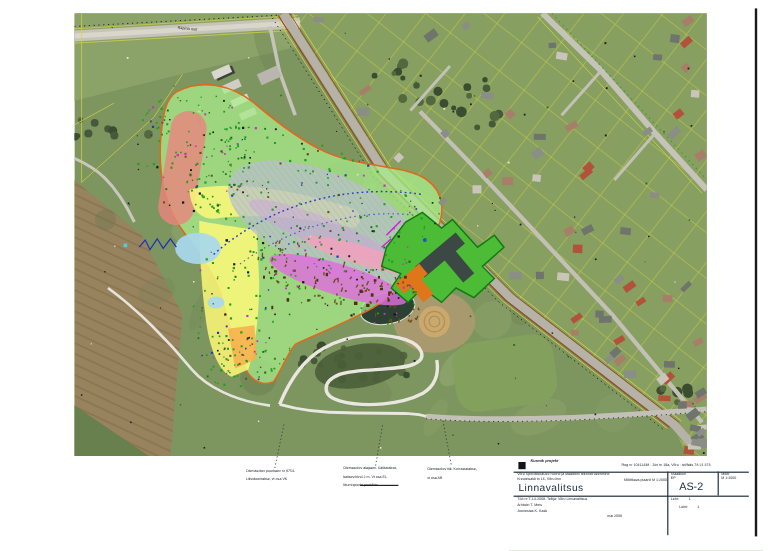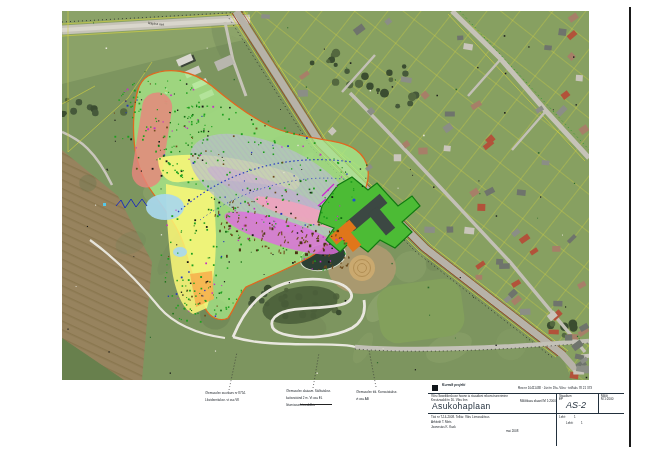--- a/index.html
+++ b/index.html
@@ -14,21 +14,21 @@
   .ann .t3{position:static;display:block;}
   .ann-rule{position:absolute;height:1px;background:#222;}
   
   .tb{position:absolute;left:428px;top:383px;width:196px;height:64px;color:#1d2733;}
   .tb .hline{position:absolute;left:0;width:196px;height:1px;background:#22303d;}
   .tb .vline{position:absolute;width:1px;background:#22303d;}
   .tb .logo{position:absolute;left:4px;top:2px;width:6px;height:6px;background:#10151a;}
   .tb .logo-text{position:absolute;left:14px;top:0px;font-size:6px;font-weight:bold;font-style:italic;
        transform:scale(.55);transform-origin:0 0;white-space:nowrap;color:#16202a;}
   .tb .title-main{position:absolute;left:4px;top:18px;font-size:8.5px;letter-spacing:.4px;color:#23303d;}
-  .tb .code{position:absolute;left:138px;top:16.5px;font-size:9px;font-style:italic;color:#23303d;}
+  .tb .code{position:absolute;left:138px;top:16.5px;font-size:9px;color:#23303d;}
 </style>
 </head>
 <body>
 
 <div id="map-wrap">
 <svg width="650" height="459" viewBox="0 0 650 459">
   <defs>
     <clipPath id="photo">
           <rect x="62" y="11" width="527" height="369"></rect>
         </clipPath>
@@ -1088,21 +1088,21 @@
   <div class="hline" style="top:9.5px;"></div>
   <div class="hline" style="top:29.5px;height:1.3px;"></div>
   <div class="vline" style="left:128px;top:9.5px;height:53px;"></div>
   <div class="vline" style="left:170px;top:9.5px;height:20px;"></div>
   <div class="logo"></div>
   <div class="logo-text">Kurmik projekt</div>
   <span class="t3" style="left:90px;top:3px;">Reg nr 10411438 · Jüri tn 19a, Võru · tel/faks 78 21 373</span>
   <span class="t3" style="left:3px;top:11px;">Võru Spordikeskuse hoone ja staadioni rekonstrueerimine</span>
   <span class="t3" style="left:3px;top:14.5px;">Kreutzwaldi tn 16, Võru linn</span>
   <span class="t3" style="left:92px;top:16px;">Mõõtkava plaanil M 1:2000</span>
-  <div class="title-main">Asukohaplaan</div>
+  <div class="title-main">Linnavalitsus</div>
   <span class="t3" style="left:131px;top:10.5px;">Staadium</span>
   <span class="t3" style="left:131px;top:14px;">EP</span>
   <span class="t3" style="left:173px;top:10.5px;">Mõõt</span>
   <span class="t3" style="left:173px;top:14px;">M 1:2000</span>
   <div class="code">AS-2</div>
   <span class="t3" style="left:3px;top:31.5px;">Töö nr T-14-2008. Tellija: Võru Linnavalitsus</span>
   <span class="t3" style="left:3px;top:37px;">Arhitekt   T. Mets</span>
   <span class="t3" style="left:3px;top:42px;">Joonestas  K. Kask</span>
   <span class="t3" style="left:78px;top:46px;">mai 2008</span>
   <span class="t3" style="left:131px;top:31.5px;">Leht:</span>

